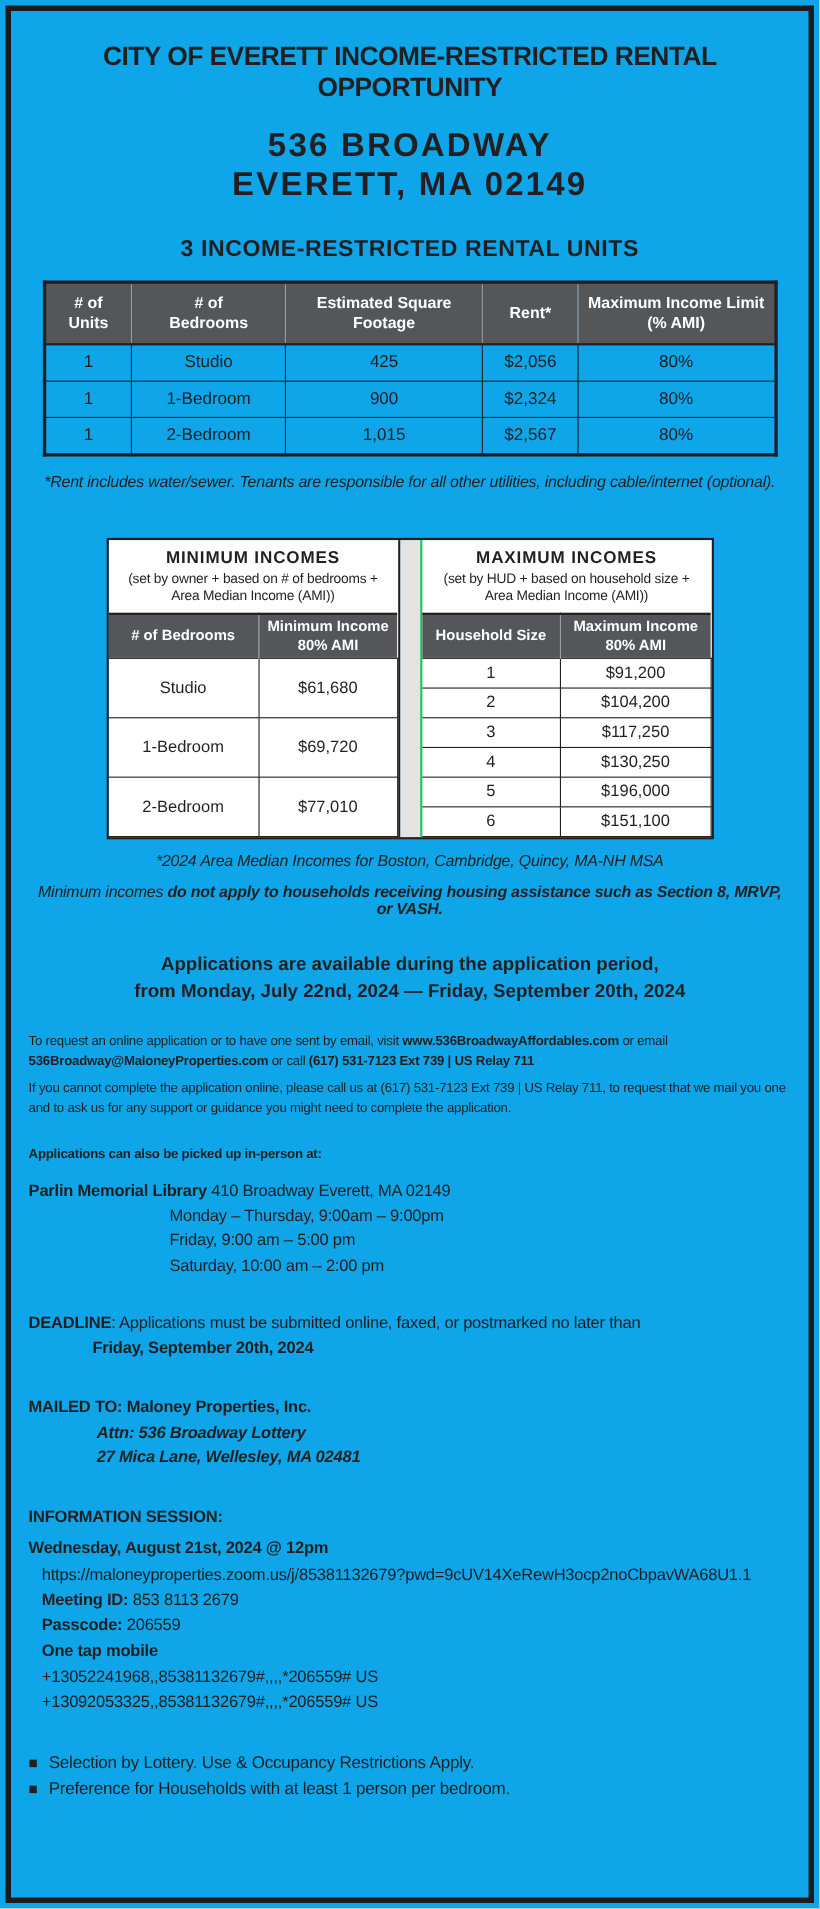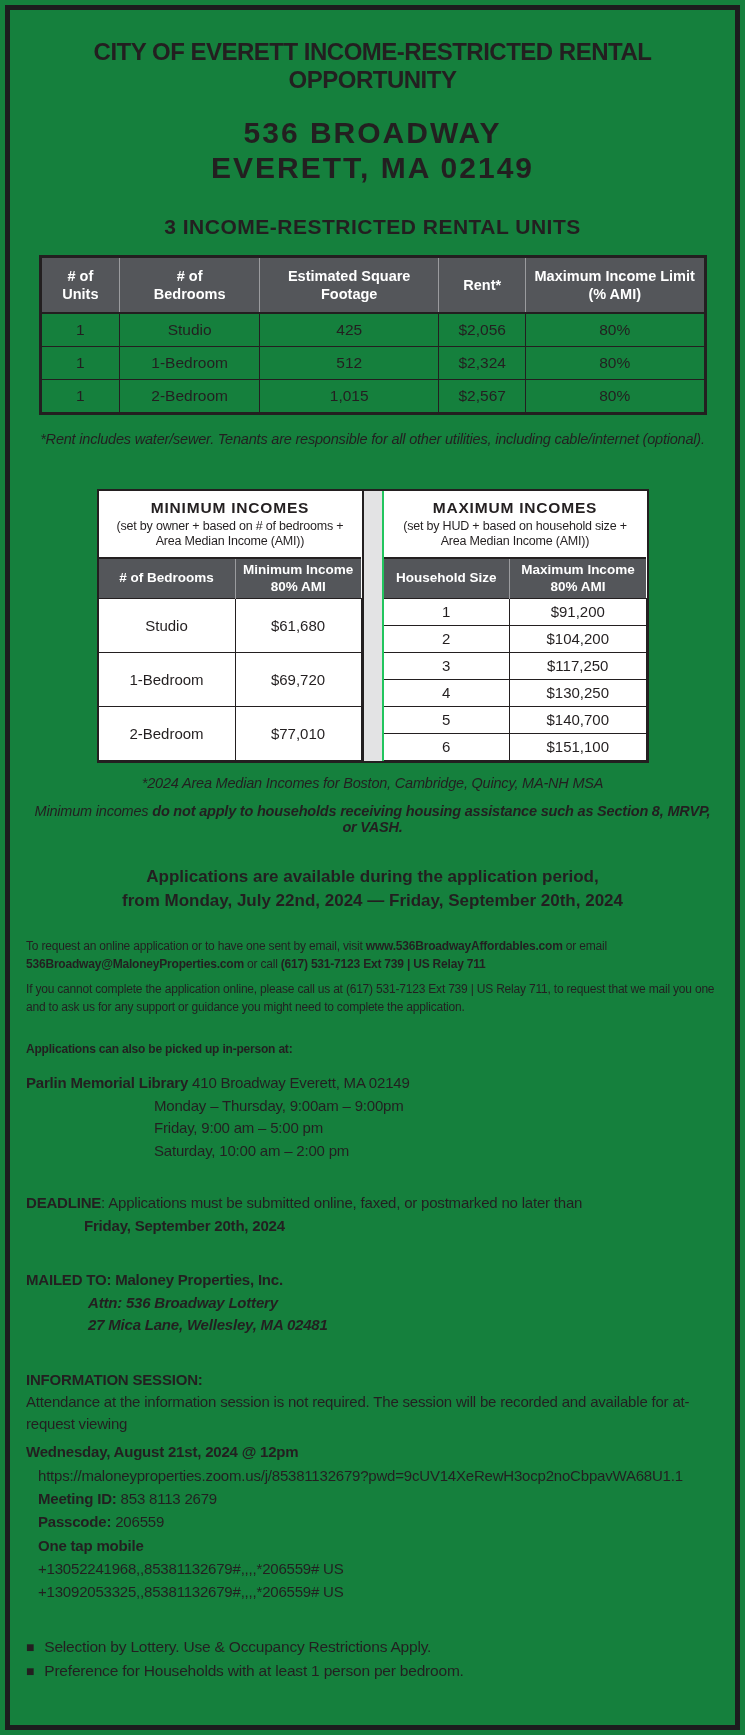--- a/index.html
+++ b/index.html
@@ -1,16 +1,16 @@
 <!DOCTYPE html>
 <html><head>
 <meta charset="utf-8">
 <style>
   html,body{margin:0;padding:0;background:#fff;}
-  .page{position:relative;width:745px;height:1735px;background:#15803d;color:#231f20;
+  .page{position:relative;width:745px;height:1735px;background:#0ea5e9;color:#231f20;
         font-family:"Liberation Sans",sans-serif;overflow:hidden;}
   .frame{position:absolute;left:5px;top:5px;right:5px;bottom:5px;border:5px solid #1c1c1e;pointer-events:none;}
   .content{position:relative;padding:38px 26px 0 26px;}
 
   h1.title{margin:0;text-align:center;font-size:24px;font-weight:bold;letter-spacing:-0.5px;}
   .address{text-align:center;margin-top:22px;font-weight:bold;font-size:30px;letter-spacing:2px;line-height:1.15;}
   h2.units-heading{margin:30px 0 9px 0;text-align:center;font-size:21px;font-weight:bold;letter-spacing:0.5px;}
 
   table{border-collapse:collapse;}
   .units-table{width:668px;margin:16px auto;border:3px solid #231f20;}
@@ -94,21 +94,21 @@
         <tr>
           <td>1</td>
           <td>Studio</td>
           <td>425</td>
           <td>$2,056</td>
           <td>80%</td>
         </tr>
         <tr>
           <td>1</td>
           <td>1-Bedroom</td>
-          <td>512</td>
+          <td>900</td>
           <td>$2,324</td>
           <td>80%</td>
         </tr>
         <tr>
           <td>1</td>
           <td>2-Bedroom</td>
           <td>1,015</td>
           <td>$2,567</td>
           <td>80%</td>
         </tr>
@@ -175,21 +175,21 @@
             <tr class="row-h27">
               <td>3</td>
               <td>$117,250</td>
             </tr>
             <tr class="row-h27">
               <td>4</td>
               <td>$130,250</td>
             </tr>
             <tr class="row-h27">
               <td>5</td>
-              <td>$140,700</td>
+              <td>$196,000</td>
             </tr>
             <tr class="row-h27">
               <td>6</td>
               <td>$151,100</td>
             </tr>
           </tbody>
         </table>
       </div>
     </div>
 
@@ -220,21 +220,20 @@
     </div>
 
     <div class="mailed" style="margin-top:32px;">
       <p class="bold-line"><span>MAILED TO: </span><span>Maloney Properties, Inc.</span></p>
       <p class="indent62 bold-line">Attn: 536 Broadway Lottery</p>
       <p class="indent62 bold-line">27 Mica Lane, Wellesley, MA 02481</p>
     </div>
 
     <div style="margin-top:32px;">
       <p class="bold-line" style="margin:0;">INFORMATION SESSION:</p>
-      <p style="margin:0;font-size:15px;letter-spacing:-0.2px;line-height:1.47;">Attendance at the information session is not required. The session will be recorded and available for at-request viewing</p>
       <p class="bold-line" style="margin:6px 0 0 0;">Wednesday, August 21st, 2024 @ 12pm</p>
       <div class="zoom-details">
         <div>https://maloneyproperties.zoom.us/j/85381132679?pwd=9cUV14XeRewH3ocp2noCbpavWA68U1.1</div>
         <div><span class="bd">Meeting ID:</span><span> 853 8113 2679</span></div>
         <div><span class="bd">Passcode:</span><span> 206559</span></div>
         <div class="bd">One tap mobile</div>
         <div>+13052241968,,85381132679#,,,,*206559# US</div>
         <div>+13092053325,,85381132679#,,,,*206559# US</div>
       </div>
     </div>

